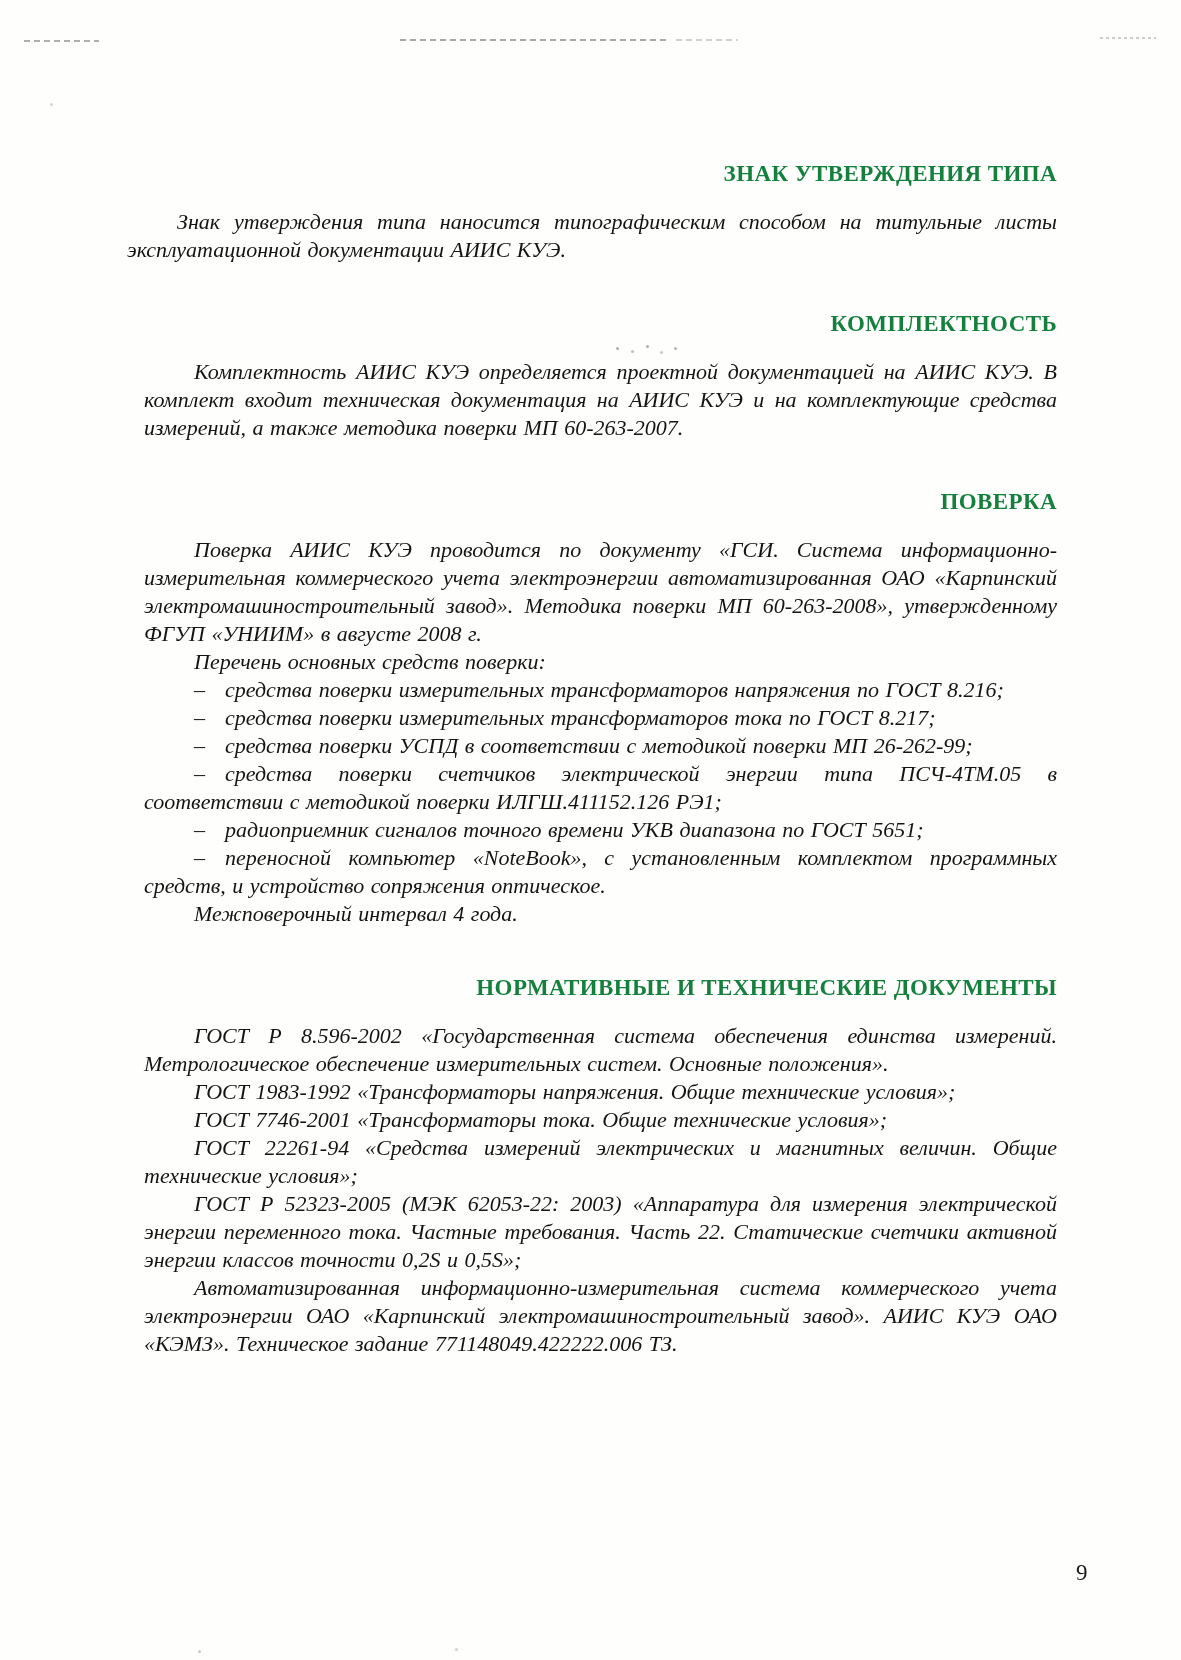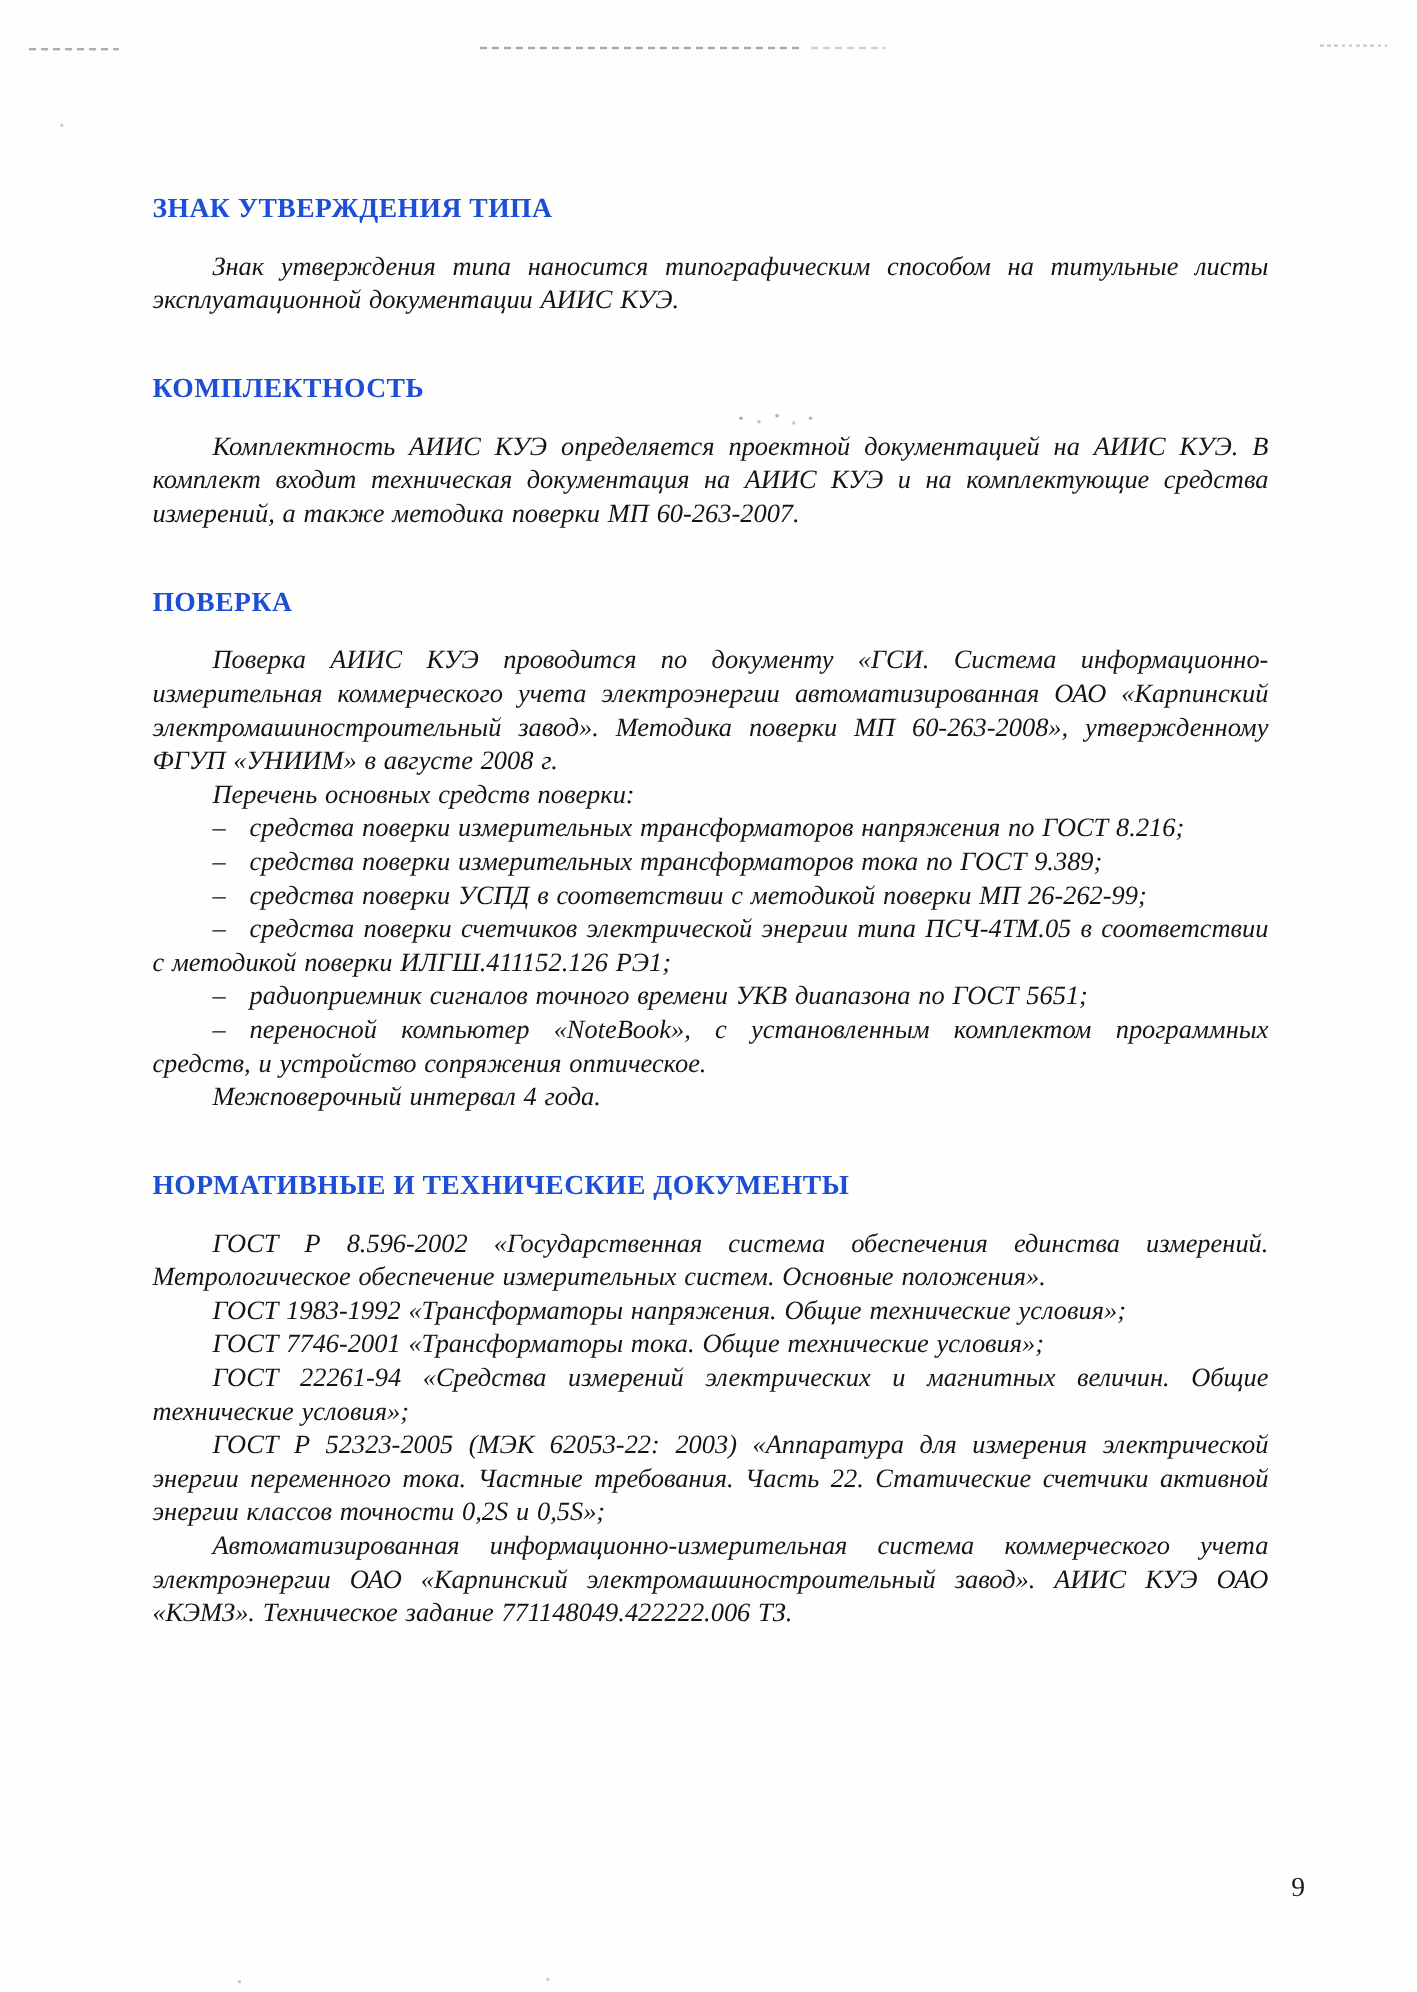--- a/index.html
+++ b/index.html
@@ -16,25 +16,25 @@
     position: absolute;
     left: 127px;
     top: 160px;
     width: 930px;
   }
   .section-title {
     margin: 0 0 20px 0;
     font-size: 23px;
     line-height: 28px;
     font-weight: bold;
-    text-align: left;
+    text-align: right;
     letter-spacing: 0.4px;
-    color: #1d4ed8;
+    color: #15803d;
   }
-  section + section { margin-top: 46px; }
+  section + section { margin-top: 46px; margin-left: 17px; }
   p.body {
     margin: 0;
     font-size: 22px;
     line-height: 28px;
     text-align: justify;
     text-indent: 50px;
     word-spacing: 1px;
     font-style: italic;
   }
   p.li {
@@ -104,21 +104,21 @@
       <h2 class="section-title">КОМПЛЕКТНОСТЬ</h2>
       <p class="body">Комплектность АИИС КУЭ определяется проектной документацией на АИИС КУЭ. В комплект входит техническая документация на АИИС КУЭ и на комплектующие средства измерений, а также методика поверки МП 60-263-2007.</p>
     </section>
 
     <section>
       <h2 class="section-title">ПОВЕРКА</h2>
       <p class="body">Поверка АИИС КУЭ проводится по документу «ГСИ. Система информационно-измерительная коммерческого учета электроэнергии автоматизированная ОАО «Карпинский электромашиностроительный завод». Методика поверки МП 60-263-2008», утвержденному ФГУП «УНИИМ» в августе 2008 г.</p>
       <p class="body">Перечень основных средств поверки:</p>
 
       <p class="li"><span class="dash">–</span><span>средства поверки измерительных трансформаторов напряжения по ГОСТ 8.216;</span></p>
-      <p class="li"><span class="dash">–</span><span>средства поверки измерительных трансформаторов тока по ГОСТ 9.389;</span></p>
+      <p class="li"><span class="dash">–</span><span>средства поверки измерительных трансформаторов тока по ГОСТ 8.217;</span></p>
       <p class="li"><span class="dash">–</span><span>средства поверки УСПД в соответствии с методикой поверки МП 26-262-99;</span></p>
       <p class="li"><span class="dash">–</span><span>средства поверки счетчиков электрической энергии типа ПСЧ-4ТМ.05 в соответствии с методикой поверки ИЛГШ.411152.126 РЭ1;</span></p>
       <p class="li"><span class="dash">–</span><span>радиоприемник сигналов точного времени УКВ диапазона по ГОСТ 5651;</span></p>
       <p class="li"><span class="dash">–</span><span>переносной компьютер «NoteBook», с установленным комплектом программных средств, и устройство сопряжения оптическое.</span></p>
 
       <p class="body">Межповерочный интервал 4 года.</p>
     </section>
 
     <section>
       <h2 class="section-title">НОРМАТИВНЫЕ И ТЕХНИЧЕСКИЕ ДОКУМЕНТЫ</h2>

